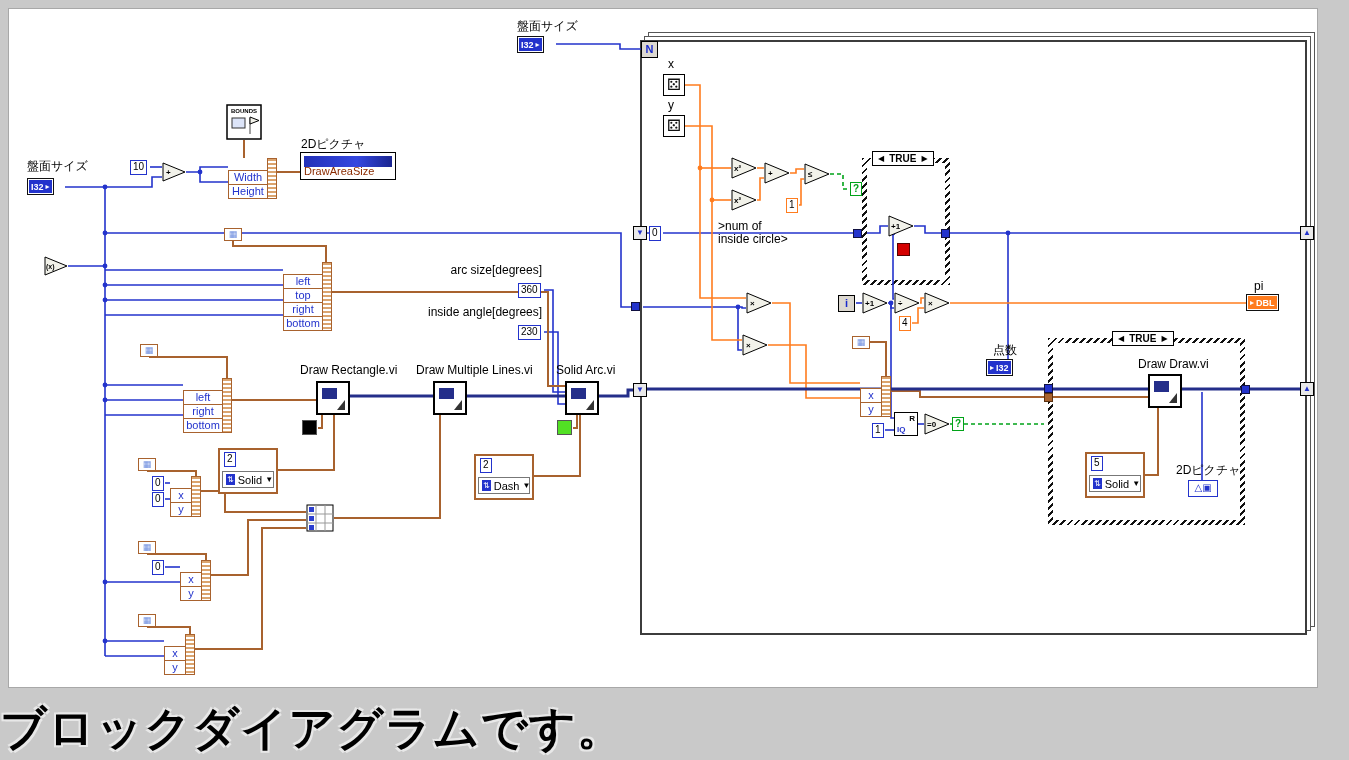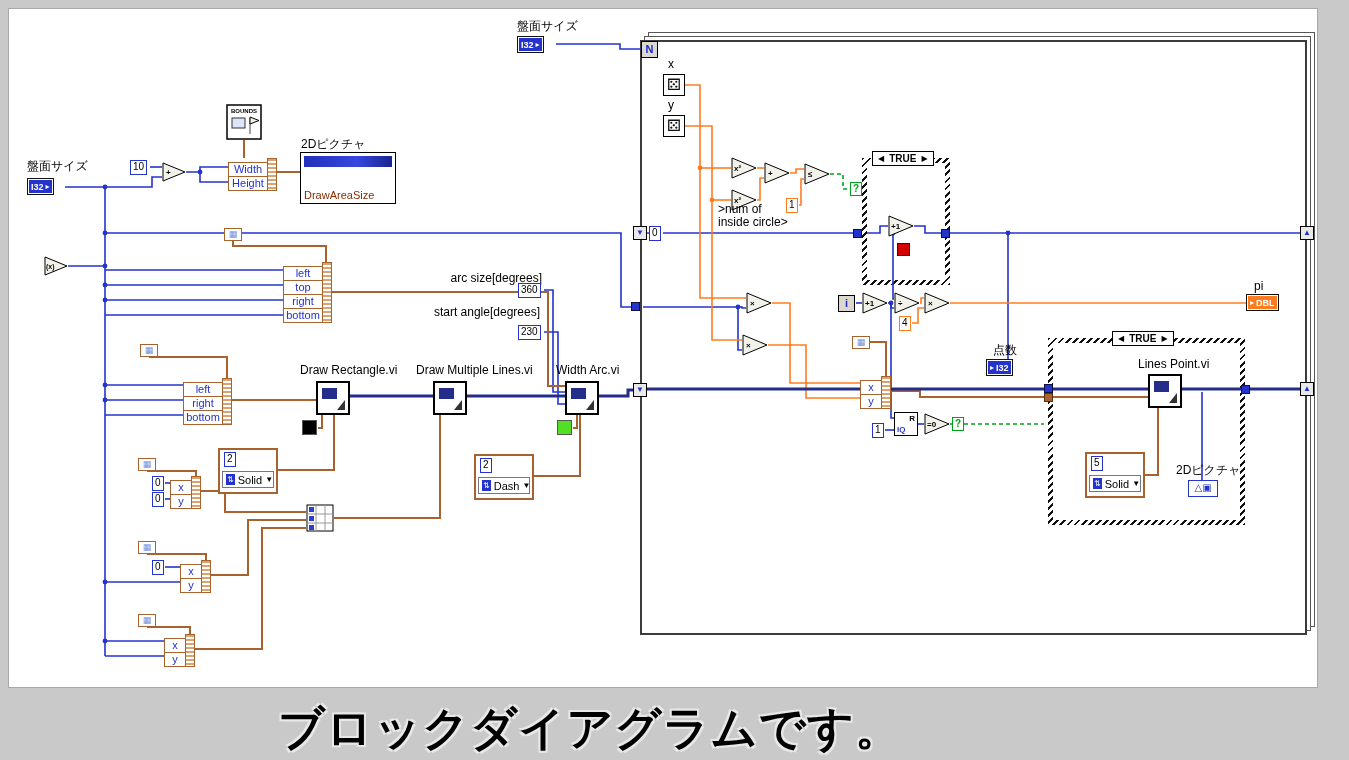--- a/index.html
+++ b/index.html
@@ -23,21 +23,21 @@
   .casesel .c{font-size:8px;line-height:13px}
   .nbox{position:absolute;width:17px;height:17px;box-sizing:border-box;border:1px solid #000;background:#dcd8d0;color:#1a2acc;font-weight:bold;font-size:11px;line-height:15px;text-align:center}
   .term{position:absolute;height:17px;box-sizing:border-box;display:flex;align-items:center;gap:2px;background:var(--i32_blue);border:1px solid #111;color:#fff;font-size:9px;font-weight:bold;padding:0 3px;box-shadow:0 0 0 1px #fff inset}
   .term.dbl{background:var(--dbl_orange)}
   .term .arr{font-size:8px;line-height:8px}
   .cst{position:absolute;min-width:10px;height:15px;box-sizing:border-box;background:#fff;border:1.5px solid var(--i32_blue);font-size:10px;line-height:12px;text-align:center;padding:0 2px}
   .cst.dbl{border-color:var(--dbl_orange)}
   .bundle{position:absolute;display:flex}
   .bundle .col{display:flex;flex-direction:column}
   .bcell{width:40px;height:15px;box-sizing:border-box;border:1px solid var(--cluster_brown);margin-top:-1px;background:#fff;color:var(--i32_blue);font-size:11px;line-height:13px;text-align:center}
-  .bcell:first-child{margin-top:4px}
+  .bcell:first-child{margin-top:12px}
   .bundle.xy .bcell{width:22px}
   .bundle .rail{width:10px;box-sizing:border-box;border:1px solid var(--cluster_brown);margin-left:-1px;background:repeating-linear-gradient(180deg,#dba46e 0 2px,#fff 2px 4px)}
   .cc{position:absolute;width:18px;height:13px;box-sizing:border-box;border:1px solid var(--cluster_brown);background:#fff;color:#6f8fe0;font-size:9px;line-height:11px;text-align:center;overflow:hidden}
   .dice{position:absolute;width:22px;height:22px;box-sizing:border-box;border:1px solid #000;background:#fff;font-size:16px;line-height:20px;text-align:center;color:#111}
   .tri{position:absolute;overflow:visible}
   .tri polygon{fill:#f2f2ea;stroke:#000;stroke-width:1}
   .tri text{font-size:8px;fill:#000;font-weight:bold}
   .lsbox{position:absolute;background:#fff;border:2px solid var(--cluster_brown);box-sizing:border-box}
   .enum{position:absolute;display:flex;align-items:center;height:17px;border:1px solid #777;background:#fff;font-size:11px;padding:0 3px;gap:3px;box-sizing:border-box}
   .enum .eicon{color:#fff;background:var(--i32_blue);font-size:8px;line-height:11px;padding:0 1px}
@@ -46,26 +46,26 @@
   .vinode .pic{position:absolute;left:4px;top:5px;width:15px;height:11px;background:var(--picture_blue)}
   .vinode .pen{position:absolute;right:3px;bottom:3px;width:0;height:0;border-left:8px solid transparent;border-bottom:10px solid #333}
   .colorbox{position:absolute;width:15px;height:15px;border:1px solid #555;box-sizing:border-box}
   .tun{position:absolute;width:9px;height:9px;background:var(--i32_blue);border:1px solid #101040;box-sizing:border-box}
   .tun.brown{background:var(--cluster_brown);border-color:#5a3010}
   .sr{position:absolute;width:14px;height:14px;box-sizing:border-box;border:1px solid #000;background:#e9e9e9;color:var(--i32_blue);font-size:8px;line-height:12px;text-align:center;font-weight:bold}
   .qterm{position:absolute;width:12px;height:14px;box-sizing:border-box;border:1px solid var(--bool_green);background:#fff;color:var(--bool_green);font-weight:bold;font-size:10px;line-height:12px;text-align:center}
   .riq{position:absolute;width:24px;height:24px;box-sizing:border-box;border:1px solid #000;background:#fff;font-size:8px;font-weight:bold}
   .riq .r{position:absolute;right:2px;top:1px;color:#000}
   .riq .iq{position:absolute;left:2px;bottom:1px;color:var(--i32_blue)}
-  .das{position:absolute;width:96px;height:52px;box-sizing:border-box;border:1px solid #000;background:#fff}
+  .das{position:absolute;width:96px;height:28px;box-sizing:border-box;border:1px solid #000;background:#fff}
   .das .strip{position:absolute;left:3px;top:3px;right:3px;height:11px;background:linear-gradient(90deg,#2330b8,#3548e0 60%,#1a2590)}
   .das .txt{position:absolute;left:3px;bottom:2px;right:3px;font-size:11px;color:#8a2b00}
   .pictterm{position:absolute;width:30px;height:17px;box-sizing:border-box;border:1px solid var(--i32_blue);background:#fff;color:var(--i32_blue);font-size:10px;line-height:14px;text-align:center}
   .redbox{position:absolute;width:13px;height:13px;background:var(--red_square);border:1px solid #500;box-sizing:border-box}
-  .caption{position:absolute;left:0;width:1180px;top:698px;text-align:center;font-size:46px;font-weight:900;color:#000;letter-spacing:1px;text-shadow:2px 2px 0 #e8e8e8,-2px -2px 0 #e8e8e8,2px -2px 0 #e8e8e8,-2px 2px 0 #e8e8e8}
+  .caption{position:absolute;left:0;width:1180px;top:698px;font-size:46px;font-weight:900;color:#000;letter-spacing:1px;text-shadow:2px 2px 0 #e8e8e8,-2px -2px 0 #e8e8e8,2px -2px 0 #e8e8e8,-2px 2px 0 #e8e8e8}
   .twoLine span{display:block}
 </style>
 </head>
 <body>
 
 <div id="stage">
   <div id="panel"></div>
 
   <div class="loopecho" style="left:648px;top:32px;width:667px;height:595px"></div>
   <div class="loopecho" style="left:644px;top:36px;width:667px;height:595px"></div>
@@ -231,23 +231,23 @@
   <div class="bundle" style="left:283px;top:262px">
     <div class="col">
       <div class="bcell">left</div>
       <div class="bcell">top</div>
       <div class="bcell">right</div>
       <div class="bcell">bottom</div>
     </div>
     <div class="rail"></div>
   </div>
 
-  <div class="lbl r" style="left:442px;top:272px;width:100px">arc size[degrees]</div>
+  <div class="lbl r" style="left:442px;top:264px;width:100px">arc size[degrees]</div>
   <div class="cst" style="left:518px;top:283px">360</div>
-  <div class="lbl r" style="left:428px;top:306px;width:112px">start angle[degrees]</div>
+  <div class="lbl r" style="left:428px;top:306px;width:112px">inside angle[degrees]</div>
   <div class="cst" style="left:518px;top:325px">230</div>
 
   <div class="cc" style="left:140px;top:344px">▦</div>
   <div class="bundle" style="left:183px;top:378px">
     <div class="col">
       <div class="bcell">left</div>
       <div class="bcell">right</div>
       <div class="bcell">bottom</div>
     </div>
     <div class="rail"></div>
@@ -256,21 +256,21 @@
   <div class="lbl" style="left:300px;top:364px">Draw Rectangle.vi</div>
   <div class="vinode" style="left:316px;top:381px">
     <div class="pic"></div>
     <div class="pen"></div>
   </div>
   <div class="lbl" style="left:416px;top:364px">Draw Multiple Lines.vi</div>
   <div class="vinode" style="left:433px;top:381px">
     <div class="pic"></div>
     <div class="pen"></div>
   </div>
-  <div class="lbl" style="left:556px;top:364px">Width Arc.vi</div>
+  <div class="lbl" style="left:556px;top:364px">Solid Arc.vi</div>
   <div class="vinode" style="left:565px;top:381px">
     <div class="pic"></div>
     <div class="pen"></div>
   </div>
 
   <div class="colorbox" style="left:302px;top:420px;background:var(--color_black)"></div>
   <div class="colorbox" style="left:557px;top:420px;background:var(--color_green)"></div>
 
   <div class="lsbox" style="left:218px;top:448px;width:60px;height:46px"></div>
   <div class="cst" style="left:224px;top:452px">2</div>
@@ -348,21 +348,21 @@
   </svg>
   <svg class="tri" style="left:804px;top:163px" width="26" height="22" viewBox="0 0 26 22">
     <polygon points="1,1 25,11 1,21"></polygon>
     <text x="4" y="14">≤</text>
   </svg>
   <div class="cst dbl" style="left:786px;top:198px">1</div>
 
   <div class="sr" style="left:633px;top:226px">▼</div>
   <div class="cst" style="left:649px;top:226px">0</div>
 
-  <div class="lbl twoLine" style="left:718px;top:203px">
+  <div class="lbl twoLine" style="left:718px;top:220px">
     <span>&gt;num of</span>
     <span>inside circle&gt;</span>
   </div>
 
   <div class="casesel" style="left:872px;top:151px">
     <span class="c">◀</span>
     <span>TRUE</span>
     <span class="c">▶</span>
   </div>
   <div class="qterm" style="left:850px;top:182px">?</div>
@@ -430,21 +430,21 @@
 
   <div class="casesel" style="left:1112px;top:331px">
     <span class="c">◀</span>
     <span>TRUE</span>
     <span class="c">▶</span>
   </div>
   <div class="tun" style="left:1044px;top:384px"></div>
   <div class="tun brown" style="left:1044px;top:393px"></div>
   <div class="tun" style="left:1241px;top:385px"></div>
 
-  <div class="lbl" style="left:1138px;top:358px">Lines Point.vi</div>
+  <div class="lbl" style="left:1138px;top:358px">Draw Draw.vi</div>
   <div class="vinode" style="left:1148px;top:374px">
     <div class="pic"></div>
     <div class="pen"></div>
   </div>
 
   <div class="lsbox" style="left:1085px;top:452px;width:60px;height:46px"></div>
   <div class="cst" style="left:1091px;top:456px">5</div>
   <div class="enum" style="left:1089px;top:475px;width:52px">
     <span class="eicon">⇅</span>
     <span>Solid</span>

